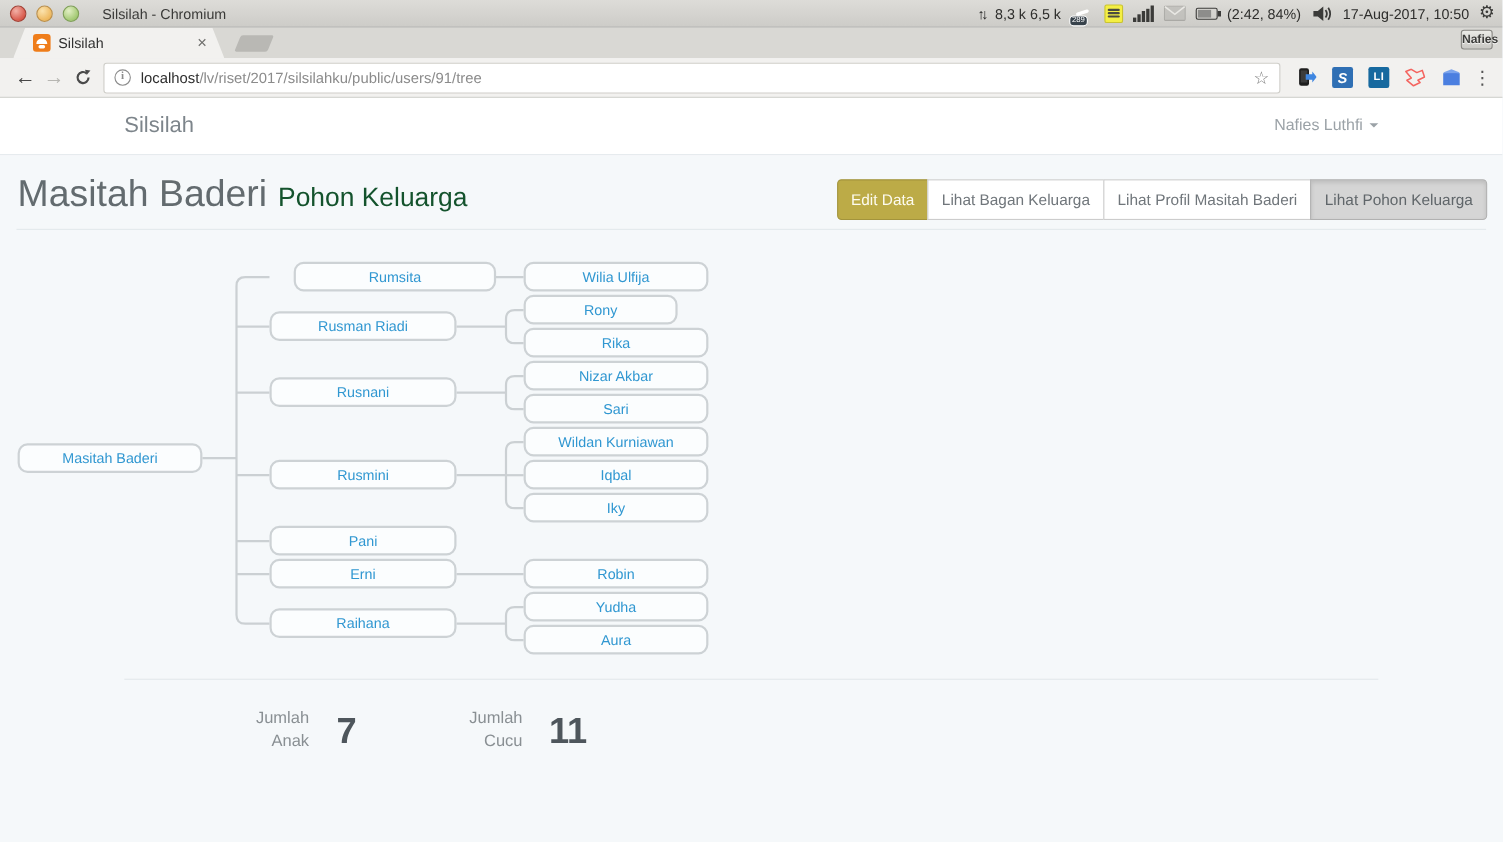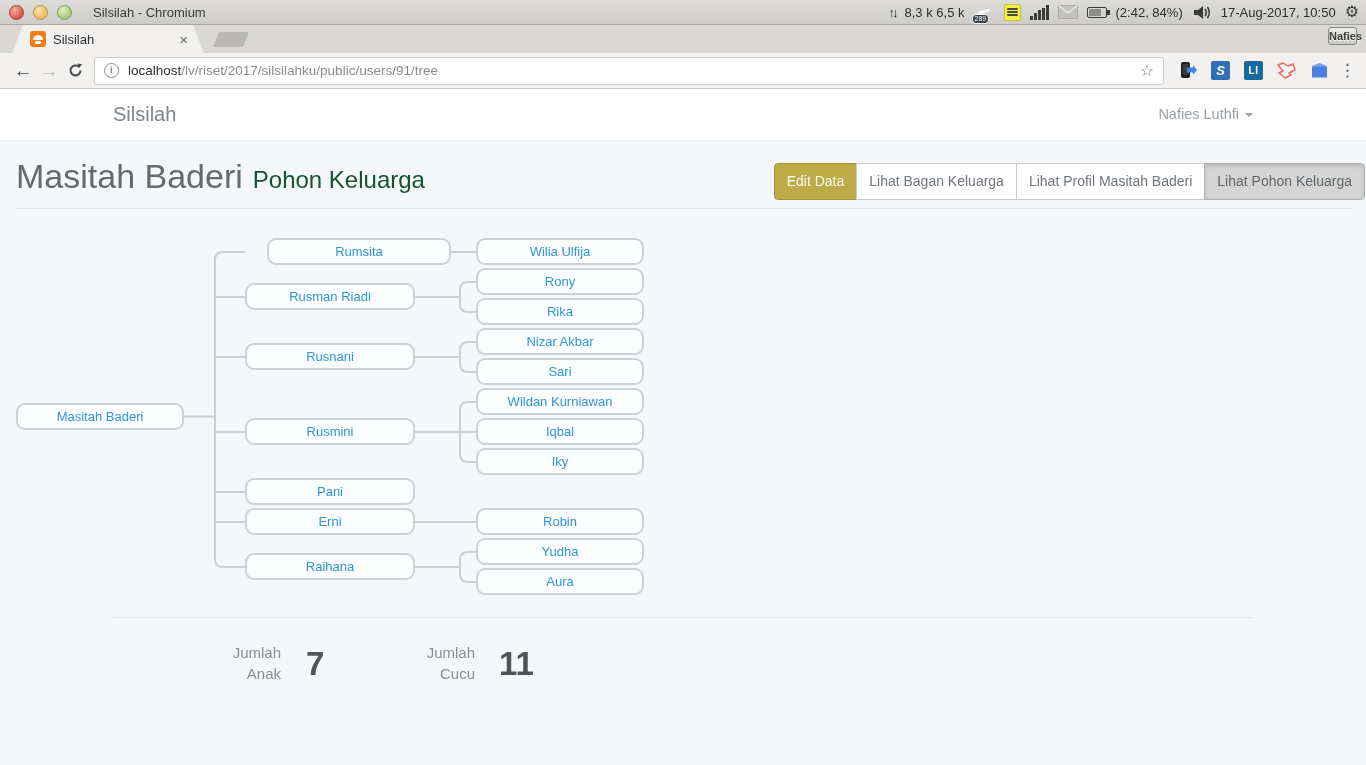--- a/index.html
+++ b/index.html
@@ -84,21 +84,21 @@
   .user-menu{position:absolute;right:113px;top:0;line-height:51px;font-size:14.5px;color:#9ba2a7;}
   .caret{display:inline-block;width:0;height:0;border-left:4px solid transparent;border-right:4px solid transparent;
     border-top:4px solid #9ba2a7;margin-left:6px;vertical-align:middle;}
 
   .page-title{position:absolute;left:16px;top:68px;white-space:nowrap;}
   .page-title .main{font-size:34px;color:#636b6f;}
   .page-title .sub{font-size:24px;color:#14532d;margin-left:10px;}
   .hr1{position:absolute;left:15px;top:119px;width:1336px;border-top:1px solid #e3e8eb;}
   .hr2{position:absolute;left:113px;top:528px;width:1140px;border-top:1px solid #e3e8eb;}
 
-  .btn-group{position:absolute;right:1px;top:74px;display:flex;margin-left:32px;}
+  .btn-group{position:absolute;right:14px;top:74px;display:flex;margin-left:32px;}
   .btn{font-size:14px;line-height:19px;padding:8px 12px;background:#fff;border:1px solid #ccc;
     color:#70767b;white-space:nowrap;margin-left:-1px;cursor:default;}
   .btn:first-child{border-radius:4px 0 0 4px;margin-left:0;}
   .btn:last-child{border-radius:0 4px 4px 0;}
   .btn-gold{background:#bcab47;border-color:#a3943c;color:#fdfbef;}
   .btn-active{background:#d5d5d5;border-color:#b1b1b1;box-shadow:inset 0 2px 4px rgba(0,0,0,.12);color:#60666a;}
 
   
   #tree-lines{position:absolute;left:0;top:0;width:1366px;height:676px;pointer-events:none;}
   #tree-lines path{stroke:#cbd0d3;stroke-width:2;fill:none;}
@@ -246,21 +246,21 @@
       <path d="M245 163 H223 Q215 163 215 171 V470 Q215 478 223 478 H245"></path>
       <path d="M215 208 H245"></path>
       <path d="M215 268 H245"></path>
       <path d="M215 343 H245"></path>
       <path d="M215 403 H245"></path>
       <path d="M215 433 H245"></path>
     </svg>
   <div id="tree-nodes">
       <div class="tree-node" style="left: 476px; width: 168px; top: 149px;">Wilia Ulfija</div>
       <div class="tree-node" style="left: 245px; width: 184px; top: 149px; margin-left: 22px;">Rumsita</div>
-      <div class="tree-node" style="left: 476px; width: 168px; top: 179px;">Rony</div>
+      <div class="tree-node" style="left: 476px; width: 140px; top: 179px;">Rony</div>
       <div class="tree-node" style="left: 476px; width: 168px; top: 209px;">Rika</div>
       <div class="tree-node" style="left: 245px; width: 170px; top: 194px;">Rusman Riadi</div>
       <div class="tree-node" style="left: 476px; width: 168px; top: 239px;">Nizar Akbar</div>
       <div class="tree-node" style="left: 476px; width: 168px; top: 269px;">Sari</div>
       <div class="tree-node" style="left: 245px; width: 170px; top: 254px;">Rusnani</div>
       <div class="tree-node" style="left: 476px; width: 168px; top: 299px;">Wildan Kurniawan</div>
       <div class="tree-node" style="left: 476px; width: 168px; top: 329px;">Iqbal</div>
       <div class="tree-node" style="left: 476px; width: 168px; top: 359px;">Iky</div>
       <div class="tree-node" style="left: 245px; width: 170px; top: 329px;">Rusmini</div>
       <div class="tree-node" style="left: 245px; width: 170px; top: 389px;">Pani</div>

